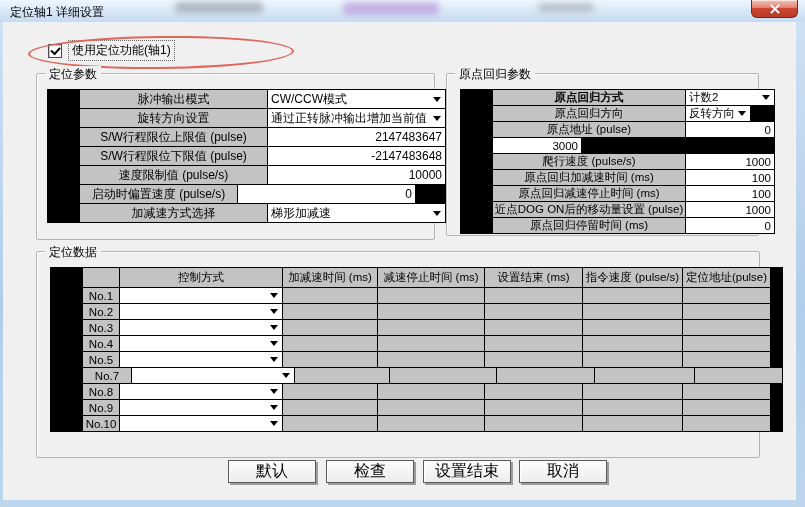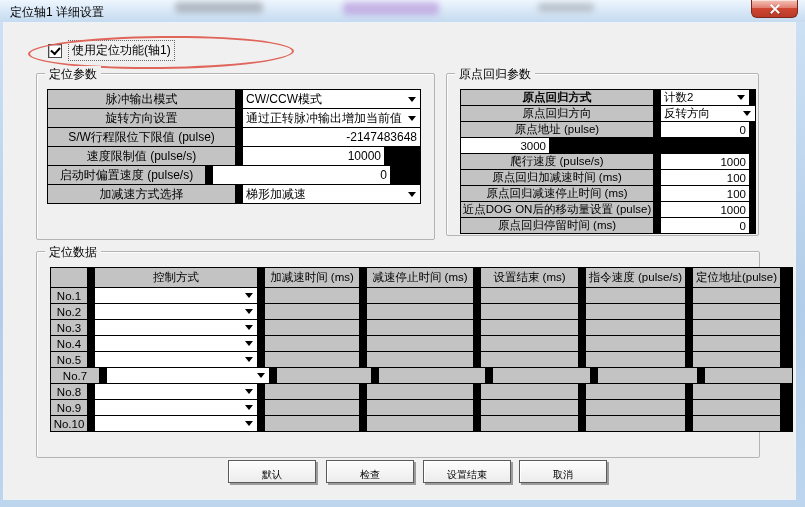--- a/index.html
+++ b/index.html
@@ -70,21 +70,21 @@
   .g-data   { left:32px;  top:228px; width:722px; height:205px; }
 
   
   .tbl {
     position:absolute; display:flex; flex-direction:column; gap:1px;
     background:var(--grid-line); border:1px solid var(--grid-line); width:max-content;
   }
   .t1 { left:10px; top:15px; }
   .t2 { left:13px; top:15px; }
   .t3 { left:13px; top:15px; }
-  .trow { display:flex; gap:8px; }
+  .trow { display:flex; gap:1px;padding-left:32px; }
   .t1 .trow { height:18px; }
   .t2 .trow { height:15px; }
   .t3 .trow { height:15px; }
   .t3 .trow.hdr { height:19px; }
   .tcell {
     display:flex; align-items:center; overflow:hidden; white-space:nowrap;
     box-sizing:border-box; background:#fff; font-size:12px;
   }
   .t2 .tcell,.t3 .tcell { font-size:11.5px; }
   .tcell.label,.tcell.head,.tcell.rowhead { background:var(--cell-gray); justify-content:center; }
@@ -97,21 +97,21 @@
     border-left:4px solid transparent; border-right:4px solid transparent;
     border-top:5px solid #000;
   }
 
   
   .dlg-btn {
     position:absolute; top:437px; width:86px; height:21px;
     display:flex; align-items:flex-end; justify-content:center;
     background:linear-gradient(180deg,#fdfdfd,#ececec);
     border:1px solid #5a5a5a; box-shadow:2px 2px 0 rgba(0,0,0,.35), inset 1px 1px 0 #fff;
-    cursor:pointer; font-size:10px;
+    cursor:pointer; font-size:16px;
   }
   .b0 { left:224px; } .b1 { left:322px; } .b2 { left:419px; } .b3 { left:515px; }
 </style>
 </head>
 <body>
 
 <div class="titlebar">
   <div class="blob blob1"></div>
   <div class="blob blob2"></div>
   <div class="blob blob3"></div>
@@ -147,31 +147,39 @@
           <div class="tcell label" style="width: 187px;">
             <span>旋转方向设置</span>
           </div>
           <div class="tcell combo" style="width: 177px;">
             <span class="ctext">通过正转脉冲输出增加当前值</span>
             <span class="caret"></span>
           </div>
         </div>
         <div class="trow">
           <div class="tcell label" style="width: 187px;">
+            <span>S/W行程限位上限值 (pulse)</span>
+          </div>
+          <div class="tcell num" style="width: 177px;">
+            <span>2147483647</span>
+          </div>
+        </div>
+        <div class="trow">
+          <div class="tcell label" style="width: 187px;">
             <span>S/W行程限位下限值 (pulse)</span>
           </div>
           <div class="tcell num" style="width: 177px;">
             <span>-2147483648</span>
           </div>
         </div>
         <div class="trow">
           <div class="tcell label" style="width: 187px;">
             <span>速度限制值 (pulse/s)</span>
           </div>
-          <div class="tcell num" style="width: 141px;">
+          <div class="tcell num" style="width: 177px;">
             <span>10000</span>
           </div>
         </div>
         <div class="trow">
           <div class="tcell label" style="width: 157px;">
             <span>启动时偏置速度 (pulse/s)</span>
           </div>
           <div class="tcell num" style="width: 177px;">
             <span>0</span>
           </div>
@@ -197,21 +205,21 @@
           </div>
           <div class="tcell combo" style="width: 88px;">
             <span class="ctext">计数2</span>
             <span class="caret"></span>
           </div>
         </div>
         <div class="trow">
           <div class="tcell label" style="width: 192px;">
             <span>原点回归方向</span>
           </div>
-          <div class="tcell combo" style="width: 94px;">
+          <div class="tcell combo" style="width: 64px;">
             <span class="ctext">反转方向</span>
             <span class="caret"></span>
           </div>
         </div>
         <div class="trow">
           <div class="tcell label" style="width: 192px;">
             <span>原点地址 (pulse)</span>
           </div>
           <div class="tcell num" style="width: 88px;">
             <span>0</span>

